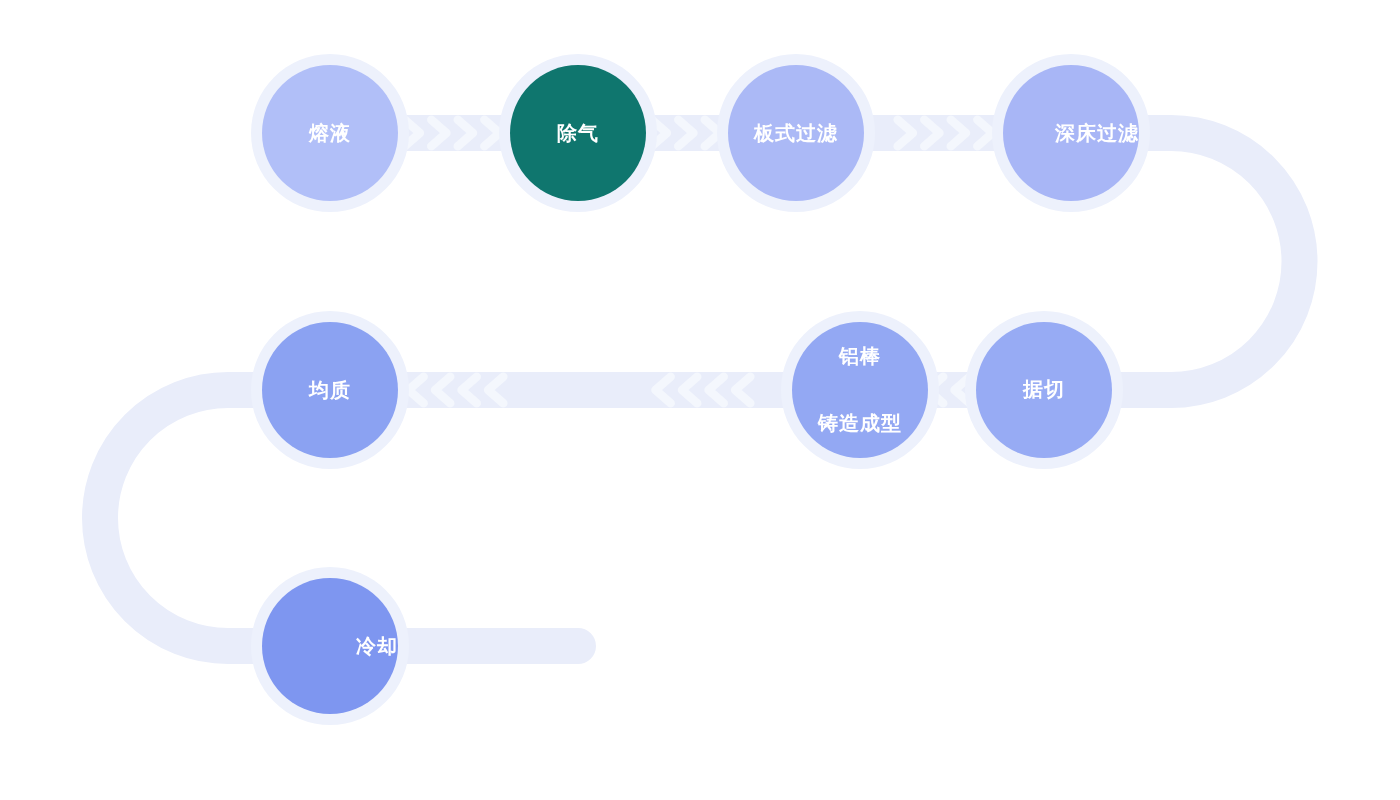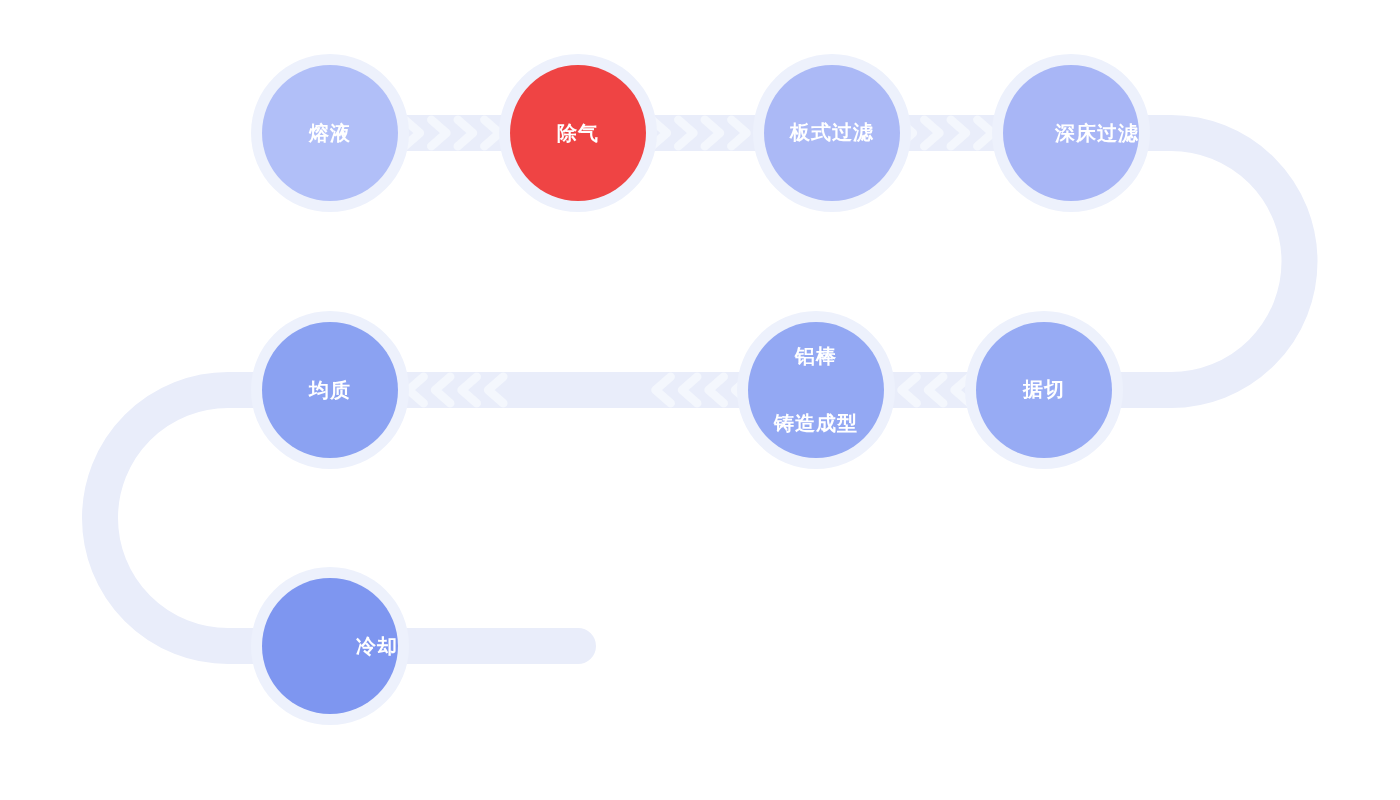--- a/index.html
+++ b/index.html
@@ -59,31 +59,31 @@
     letter-spacing: 1px;
   }
   .node.big {
     width: 180px;
     height: 180px;
     font-size: 22px;
   }
   
   .p-r1c1 { left: 262px;  top: 65px;  }
   .p-r1c2 { left: 510px;  top: 65px;  }
-  .p-r1c3 { left: 764px;  top: 65px; font-family: Liberation Mono, monospace;  }
+  .p-r1c3 { left: 728px;  top: 65px;  }
   .p-r1c4 { left: 1003px; top: 65px; align-items: flex-end;  }
   .p-r2c1 { left: 262px;  top: 322px; }
   .p-r2c2 { left: 510px;  top: 322px; }
-  .p-r2c3 { left: 748px;  top: 322px; gap: 40px; }
+  .p-r2c3 { left: 792px;  top: 322px; gap: 40px; }
   .p-r2c4 { left: 976px; top: 322px; font-family: Liberation Mono, monospace; }
   .p-r3c1 { left: 262px;  top: 578px; }
   .p-r3c2 { left: 488px;  top: 556px; }
   
   .f-melt      { background: #b1bff8; }
-  .f-degas     { background: #ef4444; }
+  .f-degas     { background: #0f766e; }
   .f-plate     { background: #abb9f6; }
   .f-deepbed   { background: #a8b6f6; }
   .f-saw       { background: #97abf4; }
   .f-rodcast   { background: #93a8f3; }
   .f-castprint { background: #8fa5f3; }
   .f-homog     { background: #8ba2f2; }
   .f-cool      { background: #7e96f0; align-items: flex-end; }
   .f-pack      { background: #7b93ef; }
   
   .g-r1g1 { left: 399px; top: 113px; }

